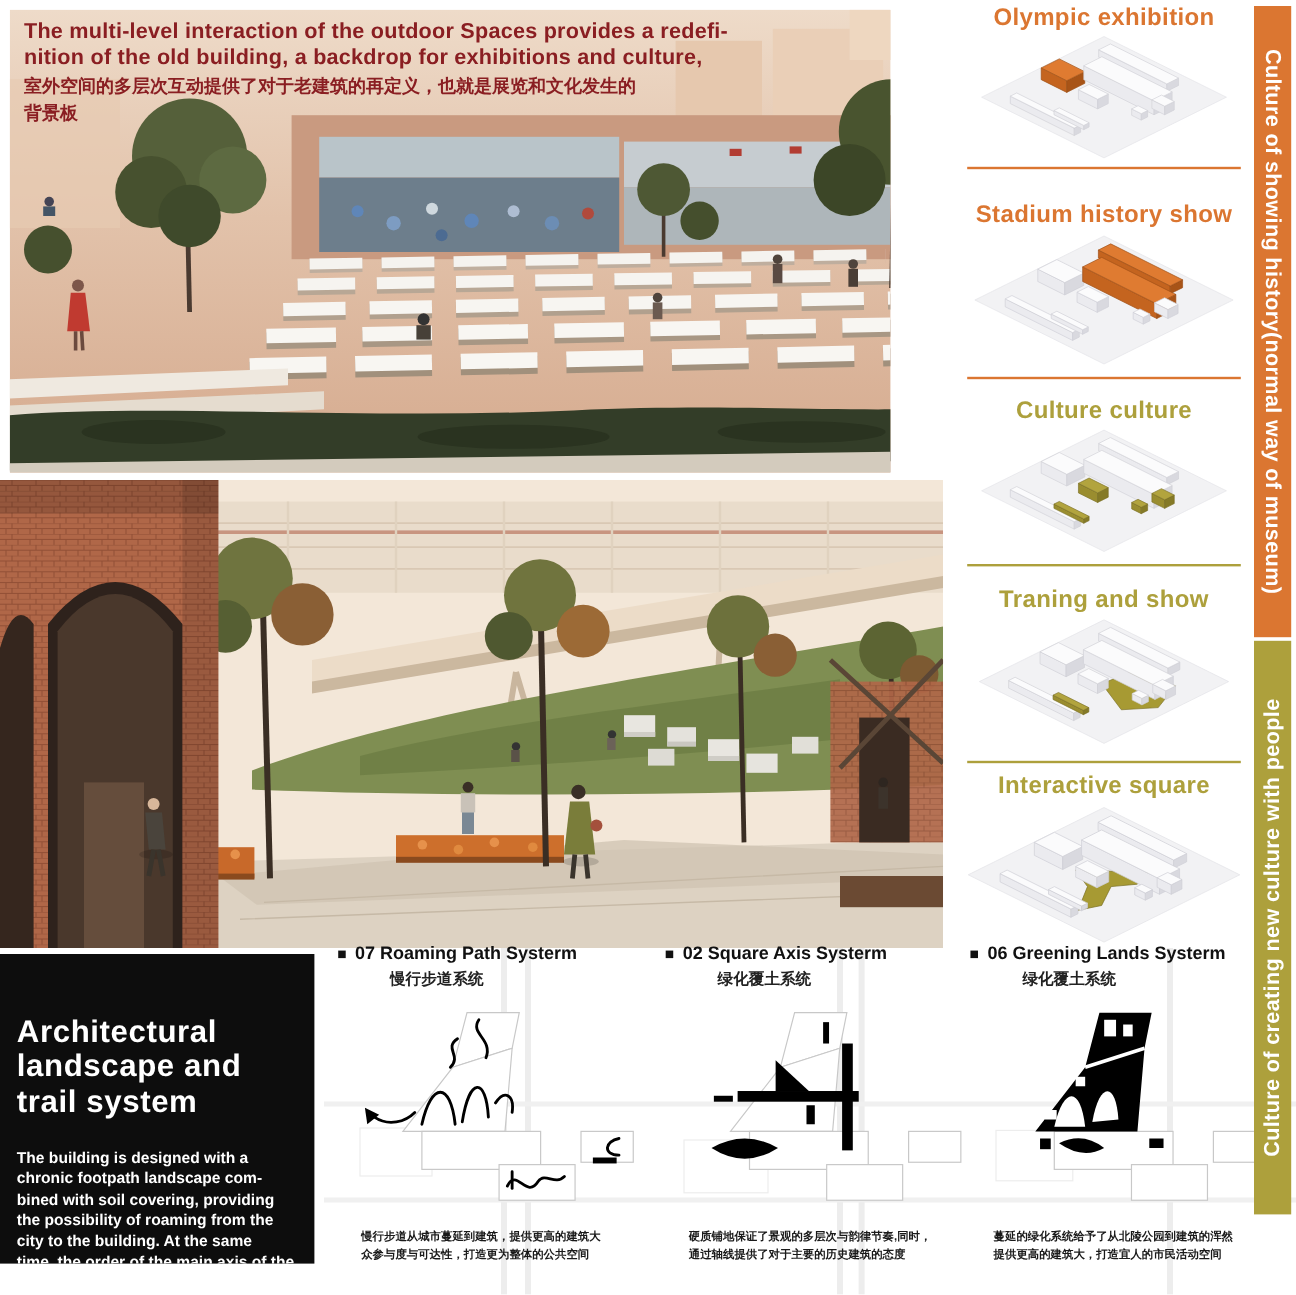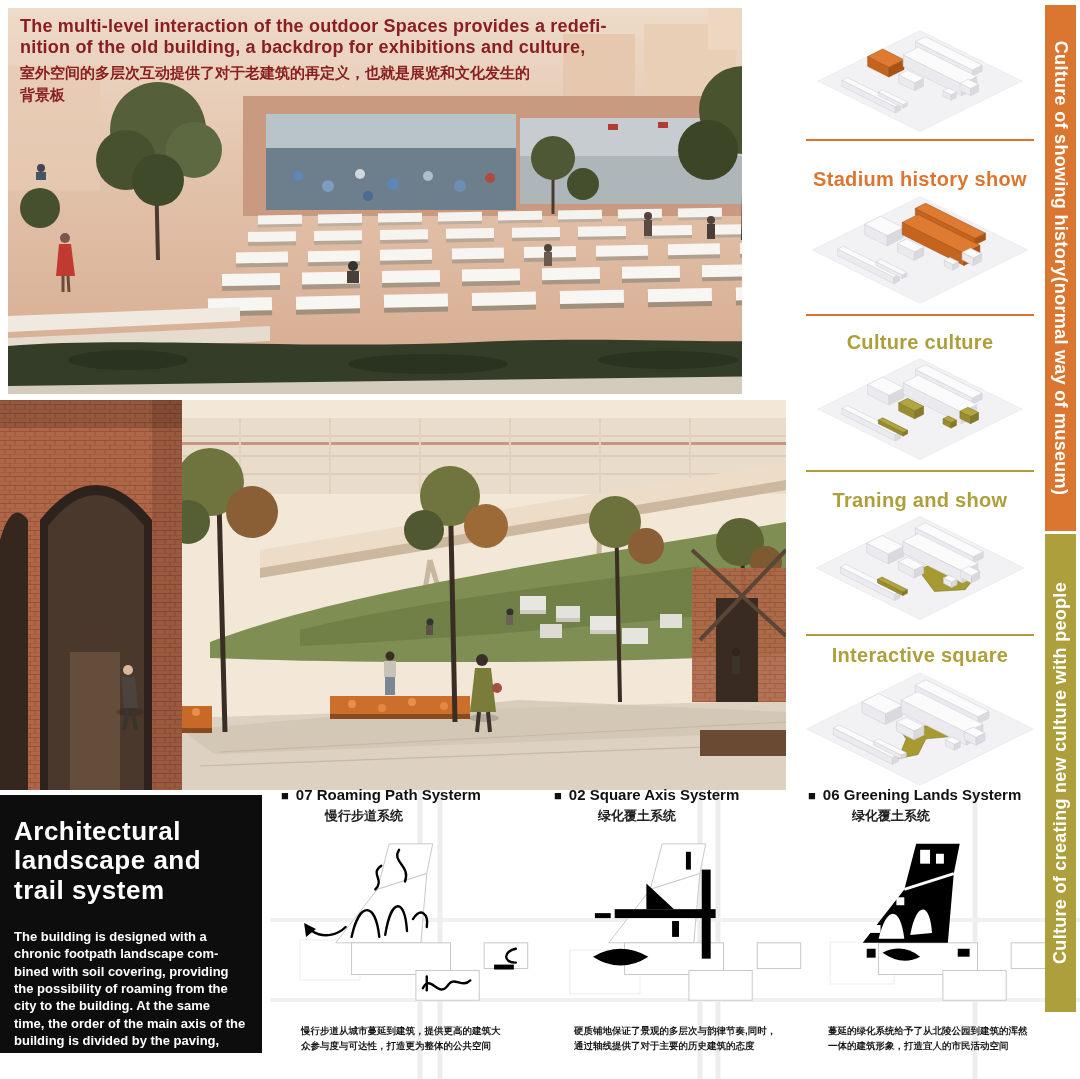--- a/index.html
+++ b/index.html
@@ -12,21 +12,21 @@
   .photo1 svg{position:absolute;left:0;top:0;}
   .intro{position:absolute;left:12px;top:8px;width:600px;color:var(--dark-red);}
   .intro-en{font-size:18px;font-weight:bold;line-height:1.16;letter-spacing:.2px;}
   .intro-zh{margin-top:4px;font-size:15px;font-weight:bold;line-height:1.45;}
 
   
   .photo2{position:absolute;left:0;top:400px;width:786px;height:390px;overflow:hidden;}
 
   
   .blackbox{position:absolute;left:0;top:795px;width:262px;height:258px;background:var(--ink);
-            color:#fff;box-sizing:border-box;padding:0 14px;overflow:hidden;}
+            color:#fff;box-sizing:border-box;padding:28px 14px;overflow:hidden;}
   .bb-title{font-size:26px;font-weight:bold;line-height:1.15;letter-spacing:.5px;}
   .bb-body{margin-top:13px;font-size:13px;font-weight:bold;line-height:1.34;}
 
   
   .underlay{position:absolute;left:270px;top:790px;}
   .diag{position:absolute;top:786px;width:256px;height:290px;}
   .diag1{left:281px;} .diag2{left:554px;} .diag3{left:808px;}
   .diag-title{font-size:15px;font-weight:bold;color:#111;}
   .diag-title .bullet{margin-right:7px;font-size:13px;}
   .diag-sub{margin:4px 0 0 44px;font-size:13px;font-weight:bold;color:#222;}
@@ -368,25 +368,26 @@
         <rect x="88" y="66" width="8" height="8"></rect>
       </g>
       <path d="M96,58 L146,42" stroke="#fff" stroke-width="3"></path>
       <g fill="#000">
         <path d="M74,122 Q94,112 112,126 Q94,136 74,122 Z"></path>
         <rect x="58" y="118" width="9" height="9"></rect>
         <rect x="150" y="118" width="12" height="8"></rect>
       </g>
     </svg>
     <div class="diag-caption ml">蔓延的绿化系统给予了从北陵公园到建筑的浑然
-一体的建筑形象，打造宜人的市民活动空间</div>
+提供更高的建筑大，打造宜人的市民活动空间</div>
   </div>
 
   <aside class="right-col">
     <div class="rc-section accent-orange" style="top:0;height:148px">
+      <div class="rc-label" style="top:4px">Olympic exhibition</div>
       <svg class="axon" style="top:26px" width="240" height="110" viewBox="0 0 240 124">
           <polygon points="120,5 235,62 120,119 5,62" fill="#f2f2f4" stroke="#e2e2e7" stroke-width="0.6"></polygon>
           <polygon points="115,17.5 179,49.5 179,56.5 115,24.5" fill="#ebebef" stroke="#cfcfd6" stroke-width="0.6"></polygon>
           <polygon points="190,44 179,49.5 179,56.5 190,51" fill="#d9d9df" stroke="#cfcfd6" stroke-width="0.6"></polygon>
           <polygon points="126,12 190,44 179,49.5 115,17.5" fill="#fbfbfc" stroke="#cfcfd6" stroke-width="0.6"></polygon>
           <polygon points="61,34.5 85,46.5 85,57.5 61,45.5" fill="#C4641F" stroke="#9c4e15" stroke-width="0.6"></polygon>
           <polygon points="102,38 85,46.5 85,57.5 102,49" fill="#A85417" stroke="#9c4e15" stroke-width="0.6"></polygon>
           <polygon points="78,26 102,38 85,46.5 61,34.5" fill="#DF7B31" stroke="#9c4e15" stroke-width="0.6"></polygon>
           <polygon points="101,32.5 167,65.5 167,78.5 101,45.5" fill="#ebebef" stroke="#cfcfd6" stroke-width="0.6"></polygon>
           <polygon points="184,57 167,65.5 167,78.5 184,70" fill="#d9d9df" stroke="#cfcfd6" stroke-width="0.6"></polygon>

